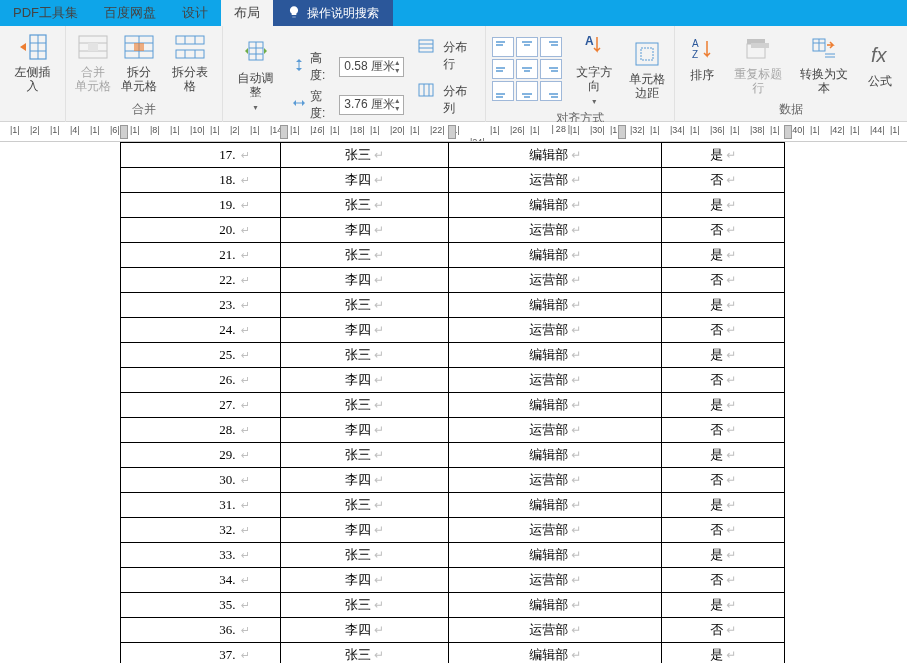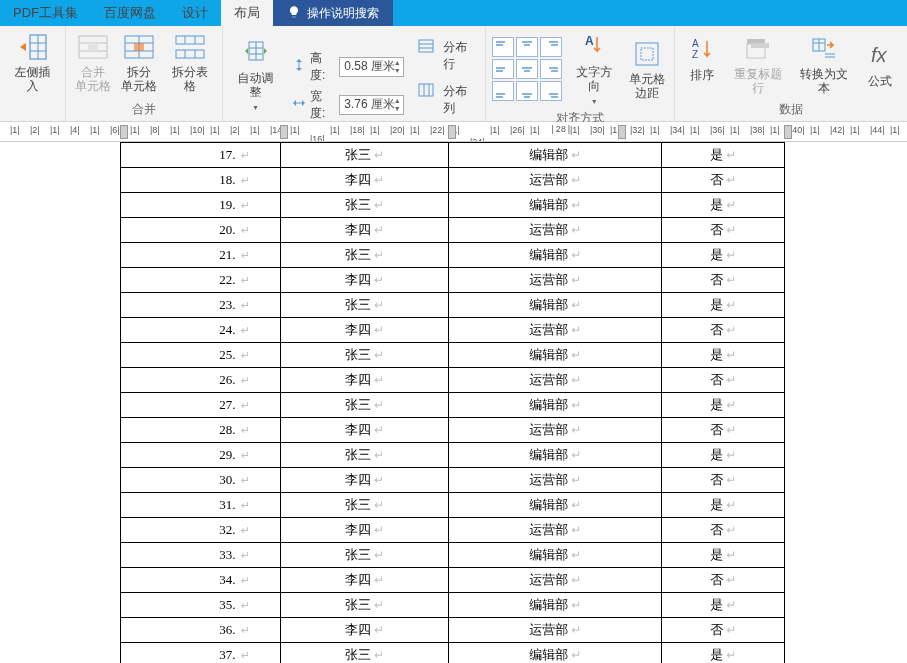--- a/index.html
+++ b/index.html
@@ -302,21 +302,21 @@
       <span class="ruler-tick" style="left: 110px; top: 3px;">|6|</span>
       <span class="ruler-tick" style="left: 130px; top: 3px;">|1|</span>
       <span class="ruler-tick" style="left: 150px; top: 3px;">|8|</span>
       <span class="ruler-tick" style="left: 170px; top: 3px;">|1|</span>
       <span class="ruler-tick" style="left: 190px; top: 3px;">|10|</span>
       <span class="ruler-tick" style="left: 210px; top: 3px;">|1|</span>
       <span class="ruler-tick" style="left: 230px; top: 3px;">|2|</span>
       <span class="ruler-tick" style="left: 250px; top: 3px;">|1|</span>
       <span class="ruler-tick" style="left: 270px; top: 3px;">|14|</span>
       <span class="ruler-tick" style="left: 290px; top: 3px;">|1|</span>
-      <span class="ruler-tick" style="left: 310px; top: 12px;">|16|</span>
+      <span class="ruler-tick" style="left: 310px; top: 3px; font-style: italic;">|16|</span>
       <span class="ruler-tick" style="left: 330px; top: 3px;">|1|</span>
       <span class="ruler-tick" style="left: 350px; top: 3px;">|18|</span>
       <span class="ruler-tick" style="left: 370px; top: 3px;">|1|</span>
       <span class="ruler-tick" style="left: 390px; top: 3px;">|20|</span>
       <span class="ruler-tick" style="left: 410px; top: 3px;">|1|</span>
       <span class="ruler-tick" style="left: 430px; top: 3px;">|22|</span>
       <span class="ruler-tick" style="left: 450px; top: 3px;">|1|</span>
       <span class="ruler-tick" style="left: 470px; top: 3px; margin-top: 12px;">|24|</span>
       <span class="ruler-tick" style="left: 490px; top: 3px;">|1|</span>
       <span class="ruler-tick" style="left: 510px; top: 3px;">|26|</span>

